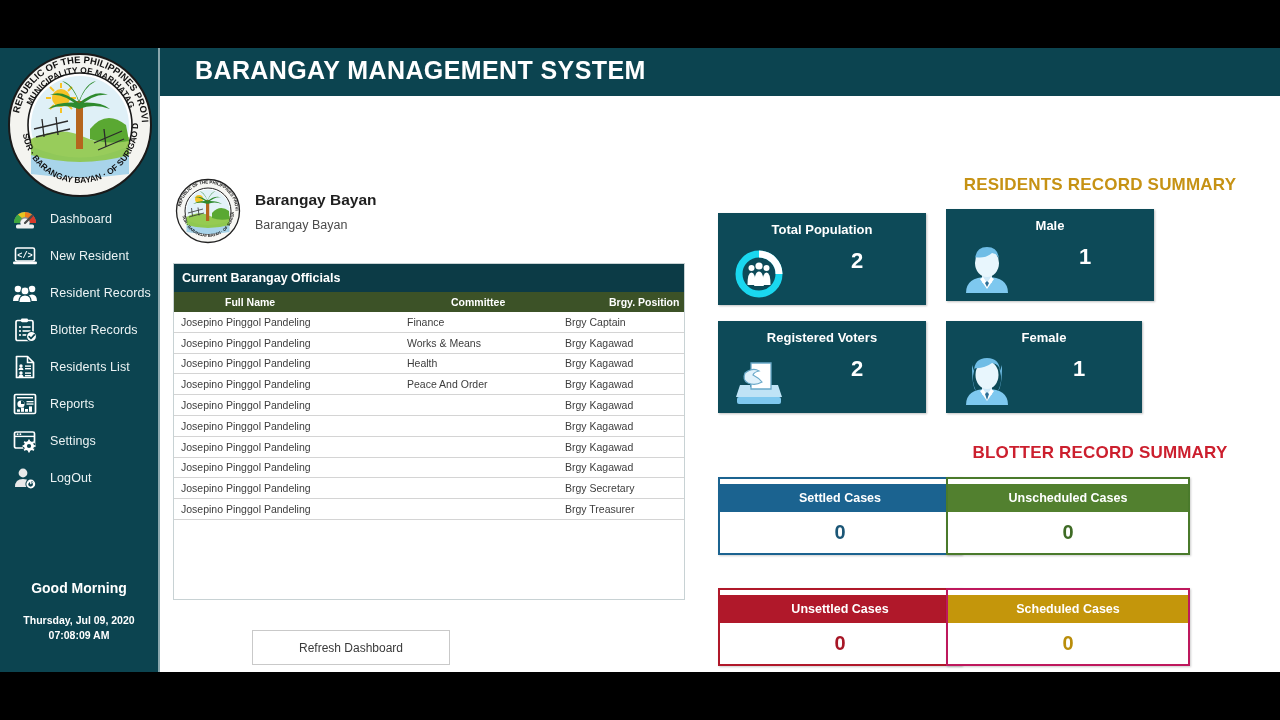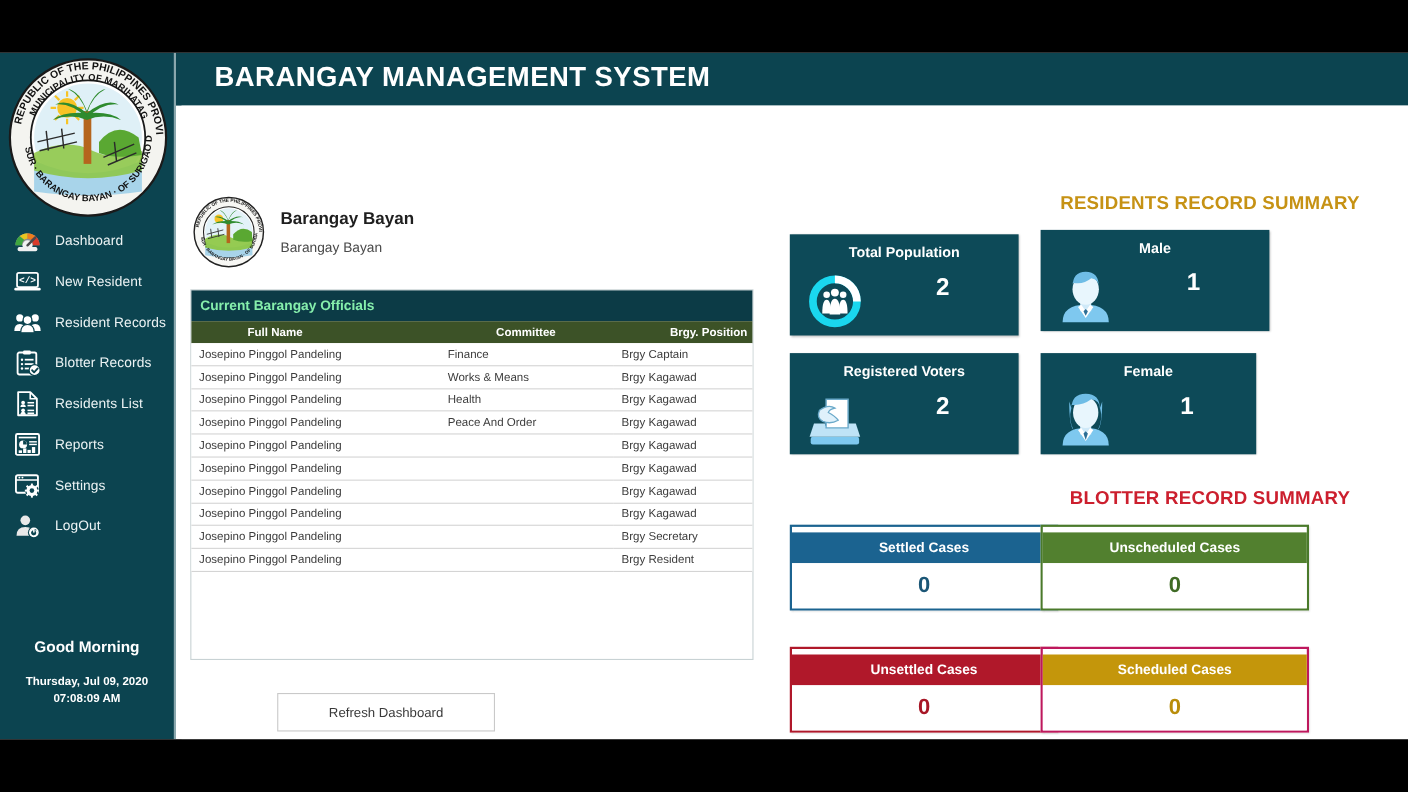--- a/index.html
+++ b/index.html
@@ -159,21 +159,21 @@
     left: 8px;
     top: 167px;
     width: 512px;
     height: 337px;
     background: #ffffff;
     border: 1px solid #c8d2d4;
   }
   .officials-title {
     height: 28px;
     background: #0c3b46;
-    color: #86efac;
+    color: #ffffff;
     font-size: 12.5px;
     font-weight: bold;
     display: flex;
     align-items: center;
     padding-left: 8px;
   }
   .officials-head {
     display: flex;
     height: 20px;
     background: #3c5227;
@@ -609,21 +609,21 @@
               <div class="col-pos">Brgy Kagawad</div>
             </div>
             <div class="off-row">
               <div class="col-name">Josepino Pinggol Pandeling</div>
               <div class="col-com"></div>
               <div class="col-pos">Brgy Secretary</div>
             </div>
             <div class="off-row">
               <div class="col-name">Josepino Pinggol Pandeling</div>
               <div class="col-com"></div>
-              <div class="col-pos">Brgy Resident</div>
+              <div class="col-pos">Brgy Treasurer</div>
             </div>
           </div>
       </div>
 
       <button class="refresh-btn">Refresh Dashboard</button>
 
       <div class="sec-title sec-residents">RESIDENTS RECORD SUMMARY</div>
 
       <div class="stat-card" style="left:553px; top:117px; width:208px; height:92px;">
         <div class="stat-label">Total Population</div>

